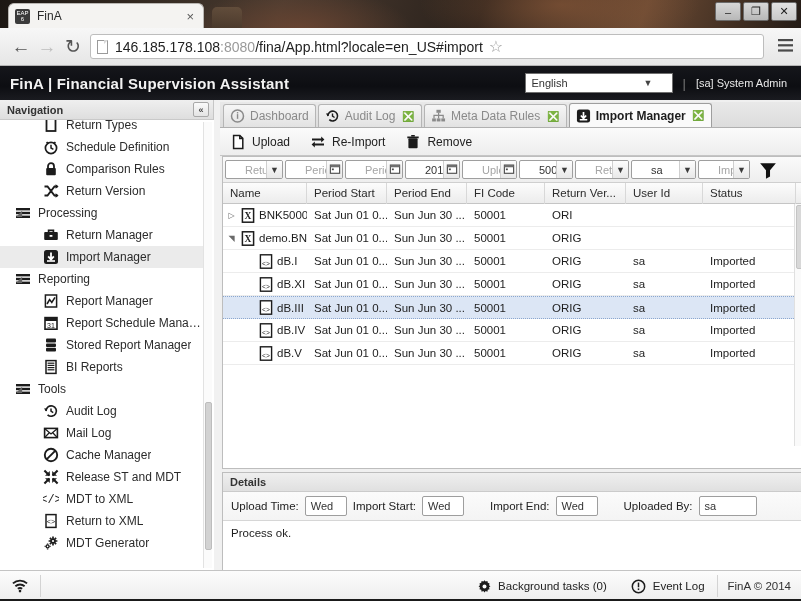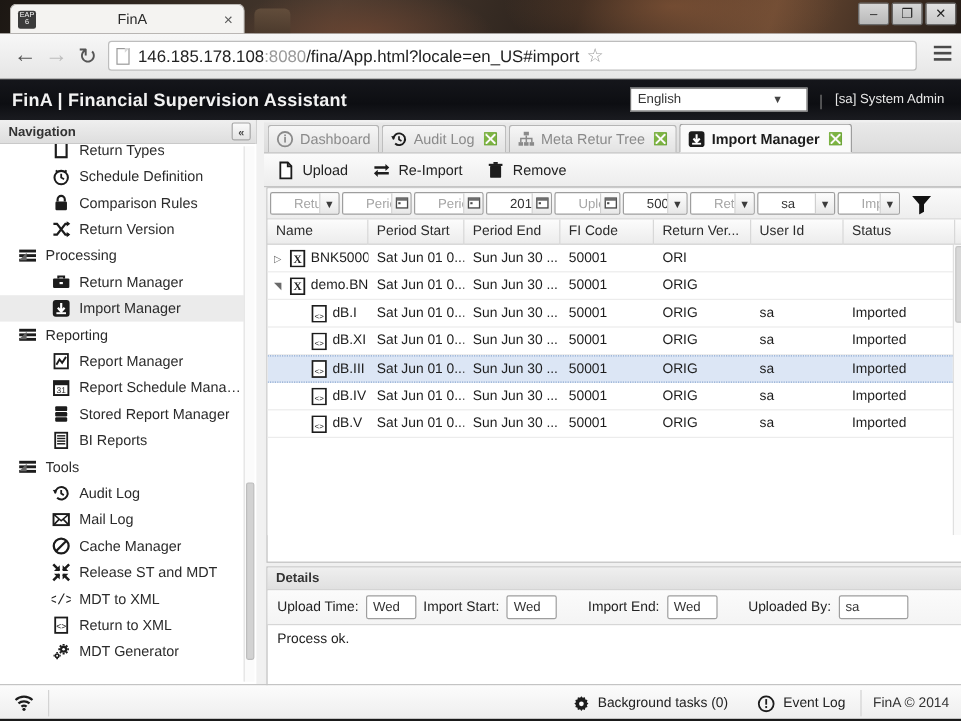--- a/index.html
+++ b/index.html
@@ -33,21 +33,21 @@
     border: 1px solid #b9b6b2; border-bottom: none;
     display: flex; align-items: center; padding: 0 6px;
   }
   .tab-favicon {
     width: 15px; height: 15px; background: #3b3b3b; color: #fff;
     font-size: 6px; line-height: 6px; text-align: center;
     border-radius: 2px; padding-top: 1px; font-family: "Liberation Sans", sans-serif;
     flex: 0 0 auto;
   }
   .tab-title { margin-left: 7px; font-size: 12px; color: #2a2a2a; flex: 1 1 auto;
-    white-space: nowrap; overflow: hidden; text-align: center; }
+    white-space: nowrap; overflow: hidden; }
   .tab-close { font-size: 13px; color: #5a5a5a; cursor: pointer; padding: 0 3px; }
   .tab-newtab {
     position: absolute; left: 212px; top: 7px; width: 30px; height: 21px;
     background: linear-gradient(#6a5440,#4a3a2c);
     border-radius: 5px 5px 0 0; opacity: .75;
   }
   .win-btns { position: absolute; right: 4px; top: 2px; display: flex; gap: 2px; }
   .win-btn {
     width: 26px; height: 19px; border: 1px solid #6b6b6b;
     background: linear-gradient(#d7d7d7,#b8b8b8);
@@ -564,21 +564,21 @@
           <div class="utab">
             <span class="uico">
               <svg width="16" height="16" viewBox="0 0 16 16">
                 <rect x="5.8" y="1.4" width="4.6" height="3.2" fill="#8a8a8a"></rect>
                 <rect x="1.2" y="10.6" width="4" height="3.2" fill="#8a8a8a"></rect>
                 <rect x="6.1" y="10.6" width="4" height="3.2" fill="#8a8a8a"></rect>
                 <rect x="11" y="10.6" width="4" height="3.2" fill="#8a8a8a"></rect>
                 <path d="M8.1 4.6 V7.4 M3.2 10.6 V7.4 H13 V10.6 M8.1 7.4 V10.6" stroke="#8a8a8a" stroke-width="1.3" fill="none"></path>
               </svg>
             </span>
-            <span>Meta Retur Tree</span>
+            <span>Meta Data Rules</span>
             <span class="xclose">❎</span>
           </div>
           <div class="utab active">
             <span class="uico">
               <svg width="16" height="16" viewBox="0 0 16 16">
                 <rect x="1" y="1" width="14" height="14" rx="2.5" fill="#1c1c1c"></rect>
                 <path d="M8 3.6 V9.4 M5.2 7.4 L8 10.6 L10.8 7.4" stroke="#fff" stroke-width="1.8" fill="none"></path>
                 <rect x="4" y="11.2" width="8" height="1.6" fill="#fff"></rect>
               </svg>
             </span>

